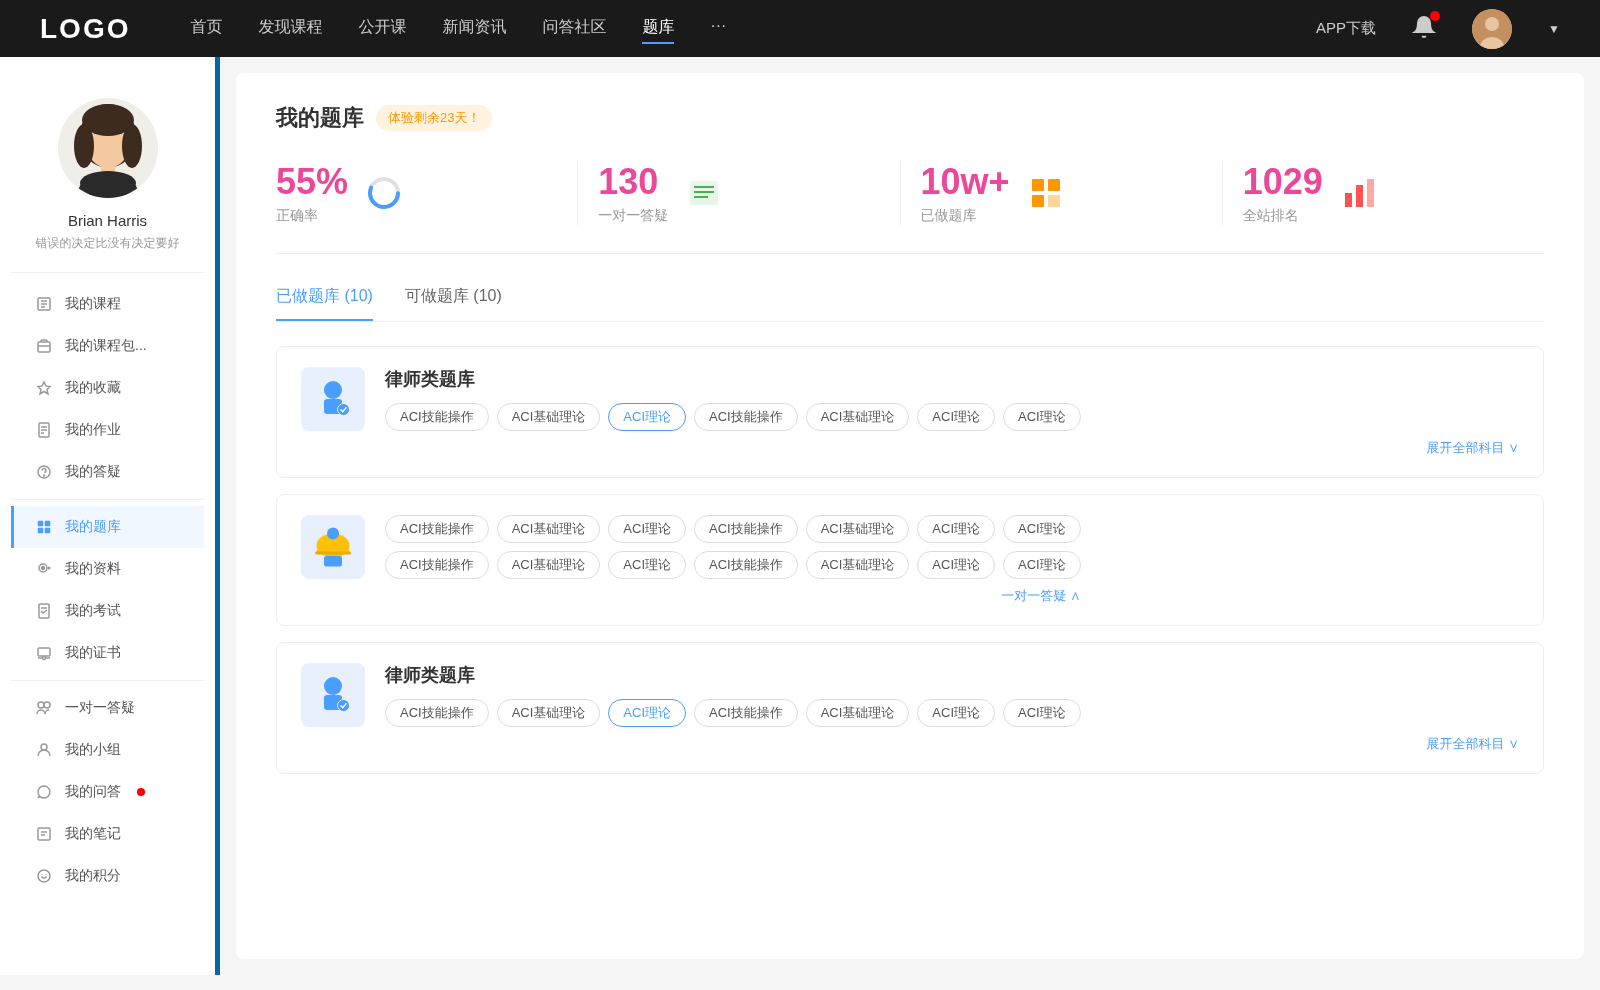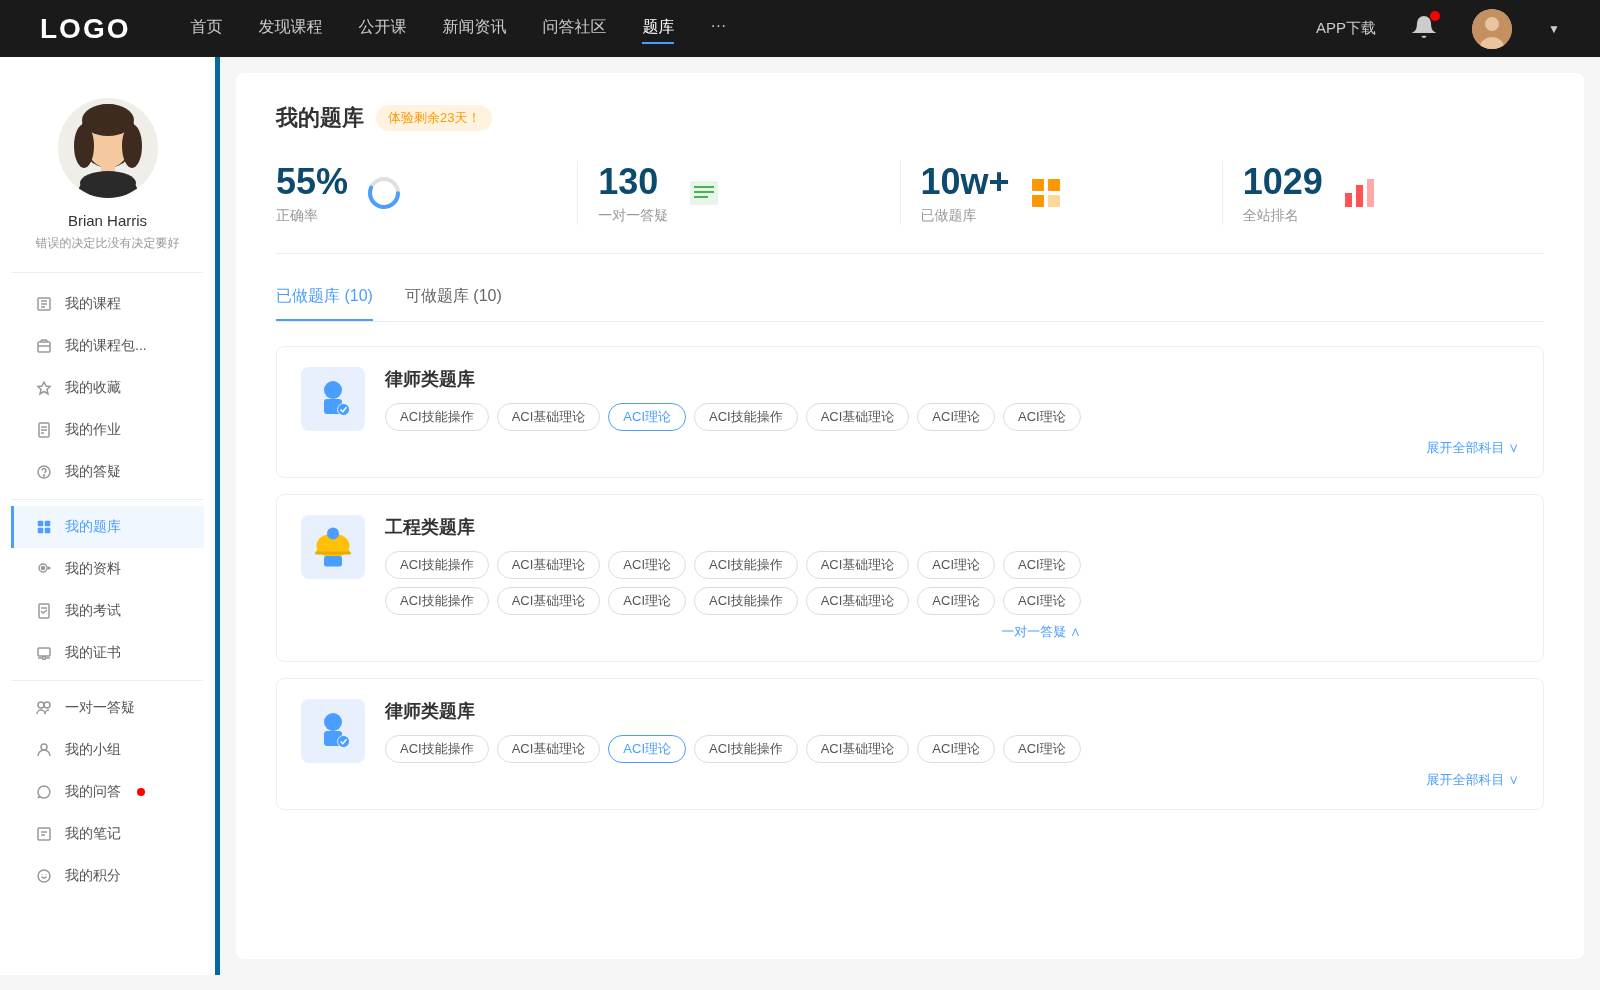--- a/index.html
+++ b/index.html
@@ -213,21 +213,21 @@
       align-items: center;
       gap: 16px;
       padding: 0 20px;
       border-right: 1px solid #eee;
     }
     .stat-item:first-child { padding-left: 0; }
     .stat-item:last-child { border-right: none; }
     .stat-value {
       font-size: 36px;
       font-weight: 700;
-      color: #0c4a6e;
+      color: #ec4899;
     }
     .stat-label {
       font-size: 14px;
       color: #999;
       margin-top: 4px;
     }
     .stat-icon {
       width: 40px;
       height: 40px;
       display: flex;
@@ -645,21 +645,20 @@
             <ellipse cx="32" cy="30" rx="22" ry="16" fill="#ffc107"></ellipse>
             <rect x="10" y="35" width="44" height="6" rx="2" fill="#ffc107"></rect>
 
             <rect x="8" y="38" width="48" height="4" rx="2" fill="#e6ac00"></rect>
 
             <circle cx="32" cy="14" r="8" fill="#4a9eff"></circle>
             <rect x="20" y="44" width="24" height="14" rx="3" fill="#4a9eff"></rect>
           </svg>
         </div>
         <div class="qbank-content">
-          <div class="qbank-title">工程类题库</div>
           <div class="qbank-tags">
             <span class="qbank-tag">ACI技能操作</span>
             <span class="qbank-tag">ACI基础理论</span>
             <span class="qbank-tag">ACI理论</span>
             <span class="qbank-tag">ACI技能操作</span>
             <span class="qbank-tag">ACI基础理论</span>
             <span class="qbank-tag">ACI理论</span>
             <span class="qbank-tag">ACI理论</span>
           </div>
           <div class="qbank-tags" style="margin-top:8px;">

